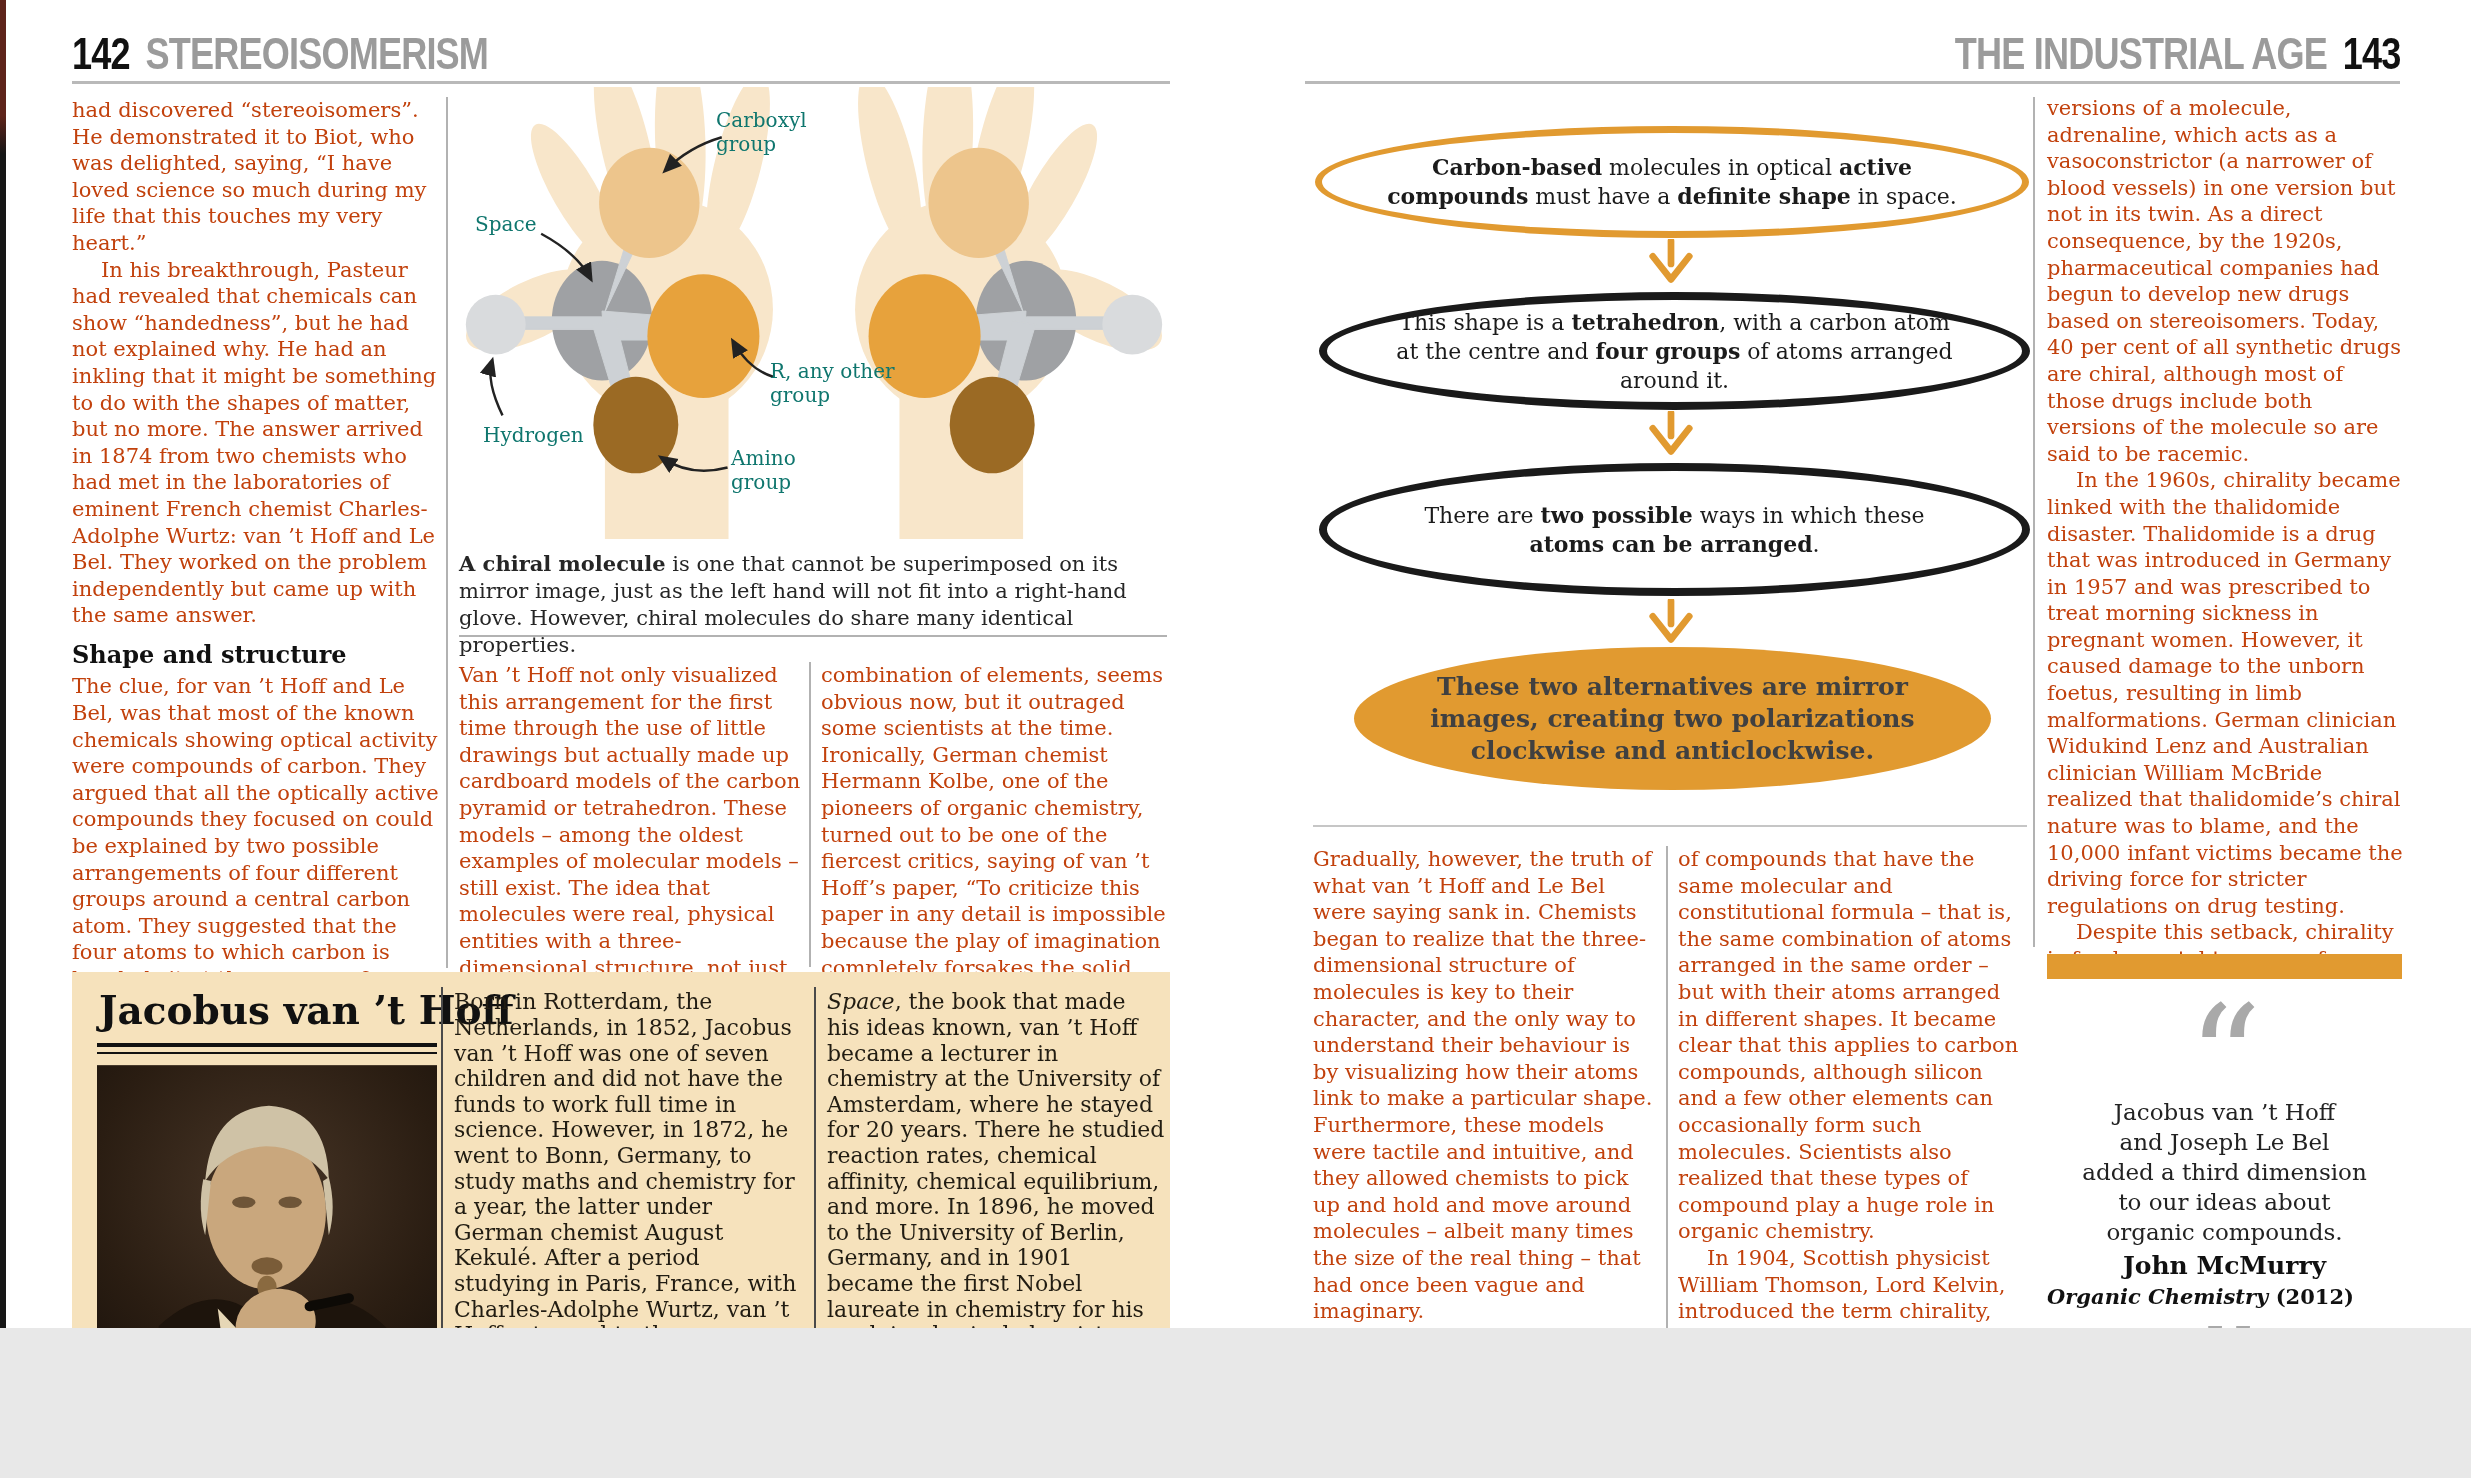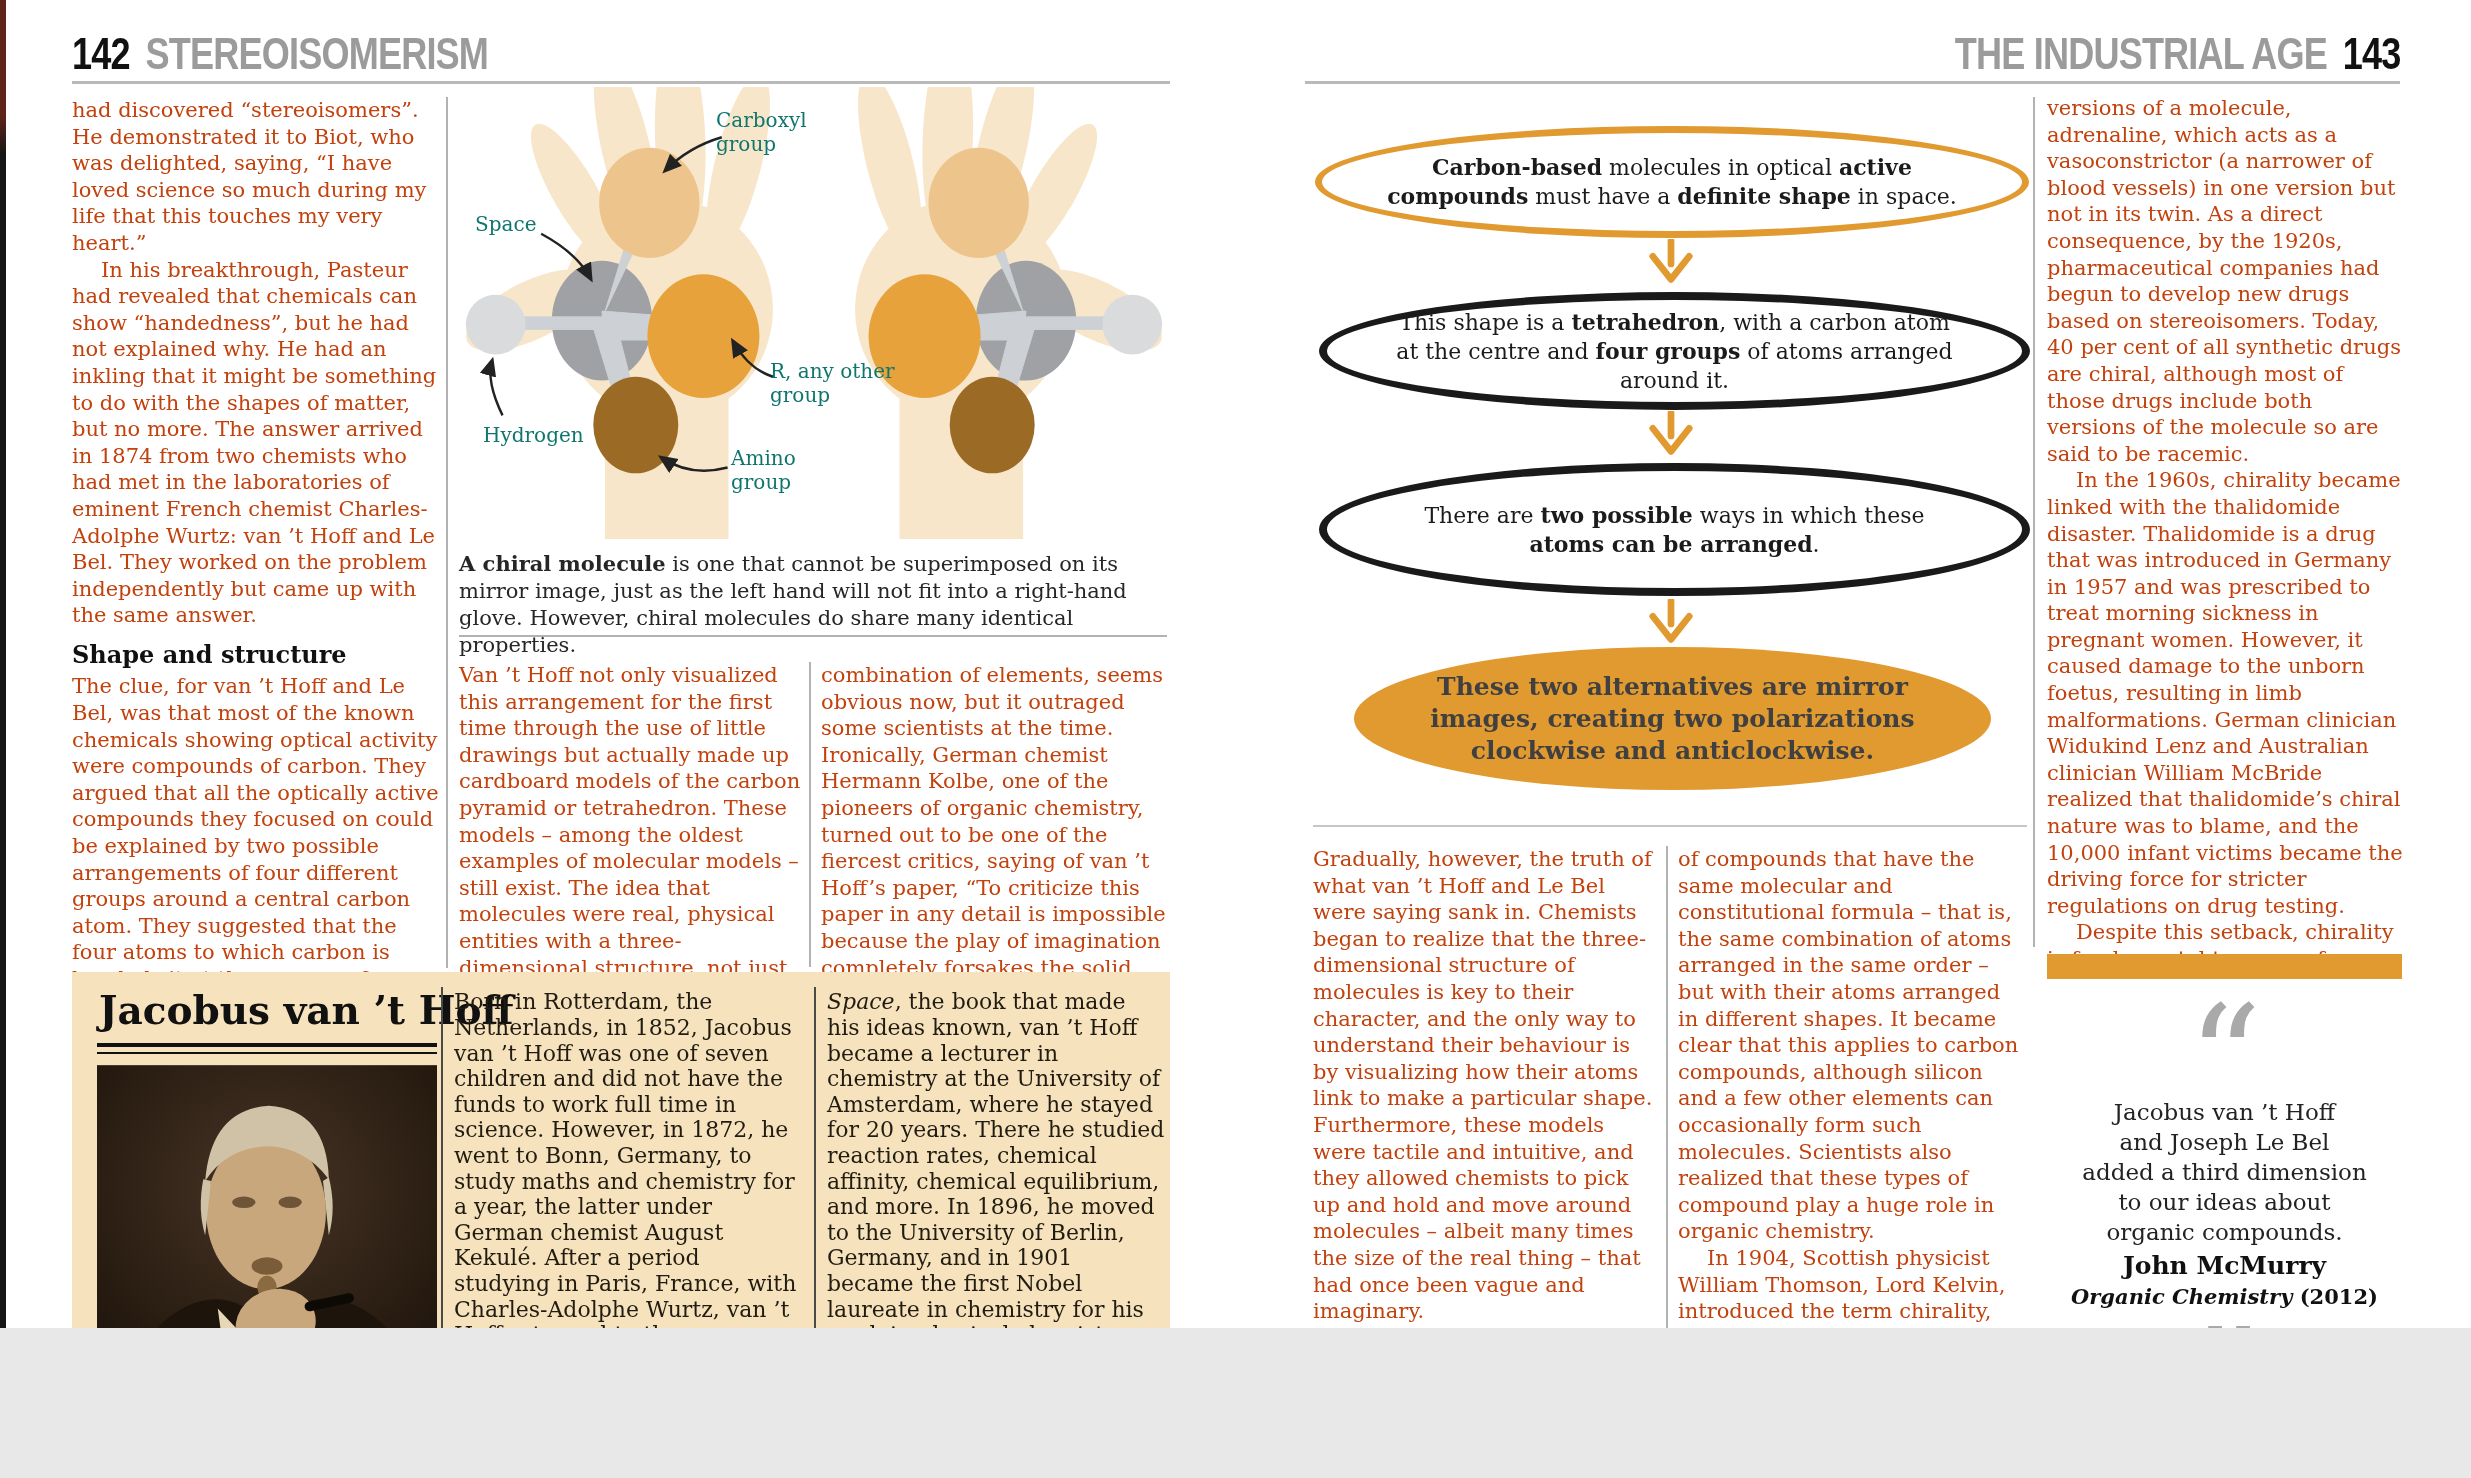--- a/index.html
+++ b/index.html
@@ -52,21 +52,21 @@
 
   
   .qbox { position:absolute; left:2047px; top:954px; width:355px; height:462px; background:#fff; }
   .qbar { position:absolute; left:0; width:100%; height:25px; background:#E19A30; }
   .qmark { position:absolute; width:100%; text-align:center; font-size:145px; line-height:97px;
            color:#a9a9a9; font-family:"DejaVu Serif", serif; }
   .qlines { position:absolute; left:0; top:143px; width:100%; text-align:center;
             font-size:23px; line-height:30px; color:#222; white-space:pre-line; }
   .qname { position:absolute; left:0; top:297px; width:100%; text-align:center;
            font-size:25px; font-weight:bold; color:#111; }
-  .qsrc { position:absolute; left:0; top:330px; width:100%; text-align:center;
+  .qsrc { position:absolute; left:0; top:330px; width:100%; 
           font-size:21px; color:#111; }
 
   .edge-l { position:absolute; left:0; top:0; width:5.8px; height:1478px;
             background:linear-gradient(#5e241a 0 116px, #161616 154px 100%); }
   .edge-b { position:absolute; left:0; top:1469px; width:2472px; height:9.7px; background:#0b0b0b; }
 </style>
 </head>
 <body>
 
 <div class="sheet">

